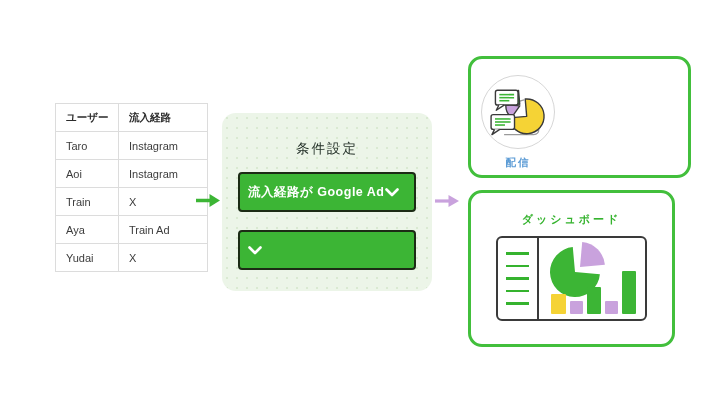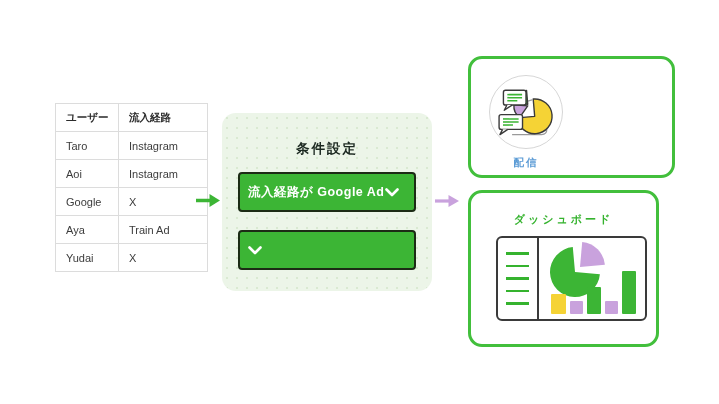--- a/index.html
+++ b/index.html
@@ -24,54 +24,54 @@
   .flow-arrow{position:absolute;}
   
   .condition-panel{
     position:absolute;left:222px;top:113px;width:210px;height:178px;
     background:#ecf5e8;border-radius:14px;
     background-image:radial-gradient(#d9ead1 1.1px,transparent 1.1px);
     background-size:10px 10px;
   }
   .condition-title{
     position:absolute;top:27px;left:0;width:100%;text-align:center;
-    font-size:13.5px;font-weight:bold;color:#1d2a22;letter-spacing:2px;
+    font-size:13.5px;font-weight:normal;color:#1d2a22;letter-spacing:2px;
   }
   .condition-btn{
     position:absolute;left:16px;width:178px;height:40px;
     background:#3cb535;border:2px solid #1c2b15;border-radius:4px;
     display:flex;align-items:center;justify-content:flex-start;
     padding:0 14px 0 8px;box-sizing:border-box;cursor:pointer;
   }
   .condition-btn .btn-label{
     color:#ffffff;font-weight:bold;font-size:12.5px;letter-spacing:0.5px;white-space:nowrap;
   }
   .btn-1{top:59px;} .btn-2{top:117px;}
   
   .green-panel{
     position:absolute;background:#ffffff;border:3.5px solid #42bf3c;
     border-radius:14px;box-sizing:border-box;
   }
   .features-panel{
-    left:468px;top:56px;width:207px;height:122px;
+    left:468px;top:56px;width:223px;height:122px;
     display:flex;align-items:center;justify-content:space-between;
-    padding:10px 16px 0 12px;
+    padding:10px 16px 0 4px;
   }
   .feature{display:flex;flex-direction:column;align-items:center;width:86px;}
   .feature-circle{
     width:72px;height:72px;border-radius:50%;border:1.5px solid #d6d6d6;
     background:#fff;display:flex;align-items:center;justify-content:center;
   }
   .feature-label{
     margin-top:7px;font-size:10.5px;font-weight:bold;letter-spacing:2px;white-space:nowrap;
   }
   .label-broadcast{color:#5b9bd5;}
   .label-richmenu{color:#c9a6de;}
   .dashboard-panel{
-    left:468px;top:190px;width:191px;height:157px;
+    left:468px;top:190px;width:207px;height:157px;
   }
   .dashboard-title{
     position:absolute;top:19px;left:0;width:100%;text-align:center;
     font-size:11px;font-weight:bold;color:#35b32e;letter-spacing:3px;
   }
   .dash-mock{
     position:absolute;left:25px;top:43px;width:151px;height:85px;
     border:2px solid #3a3a3a;border-radius:6px;background:#fff;
     display:flex;box-sizing:border-box;
   }
@@ -107,21 +107,21 @@
     <tbody>
       <tr>
         <td>Taro</td>
         <td>Instagram</td>
       </tr>
       <tr>
         <td>Aoi</td>
         <td>Instagram</td>
       </tr>
       <tr>
-        <td>Google</td>
+        <td>Train</td>
         <td>X</td>
       </tr>
       <tr>
         <td>Aya</td>
         <td>Train Ad</td>
       </tr>
       <tr>
         <td>Yudai</td>
         <td>X</td>
       </tr>

